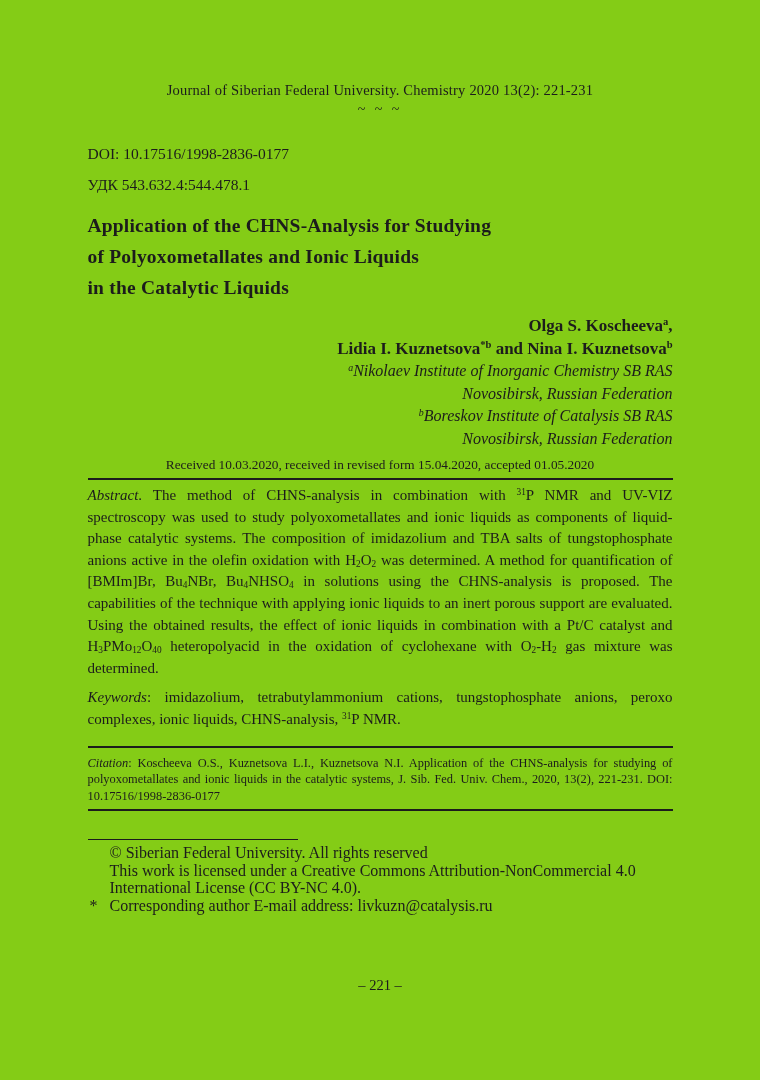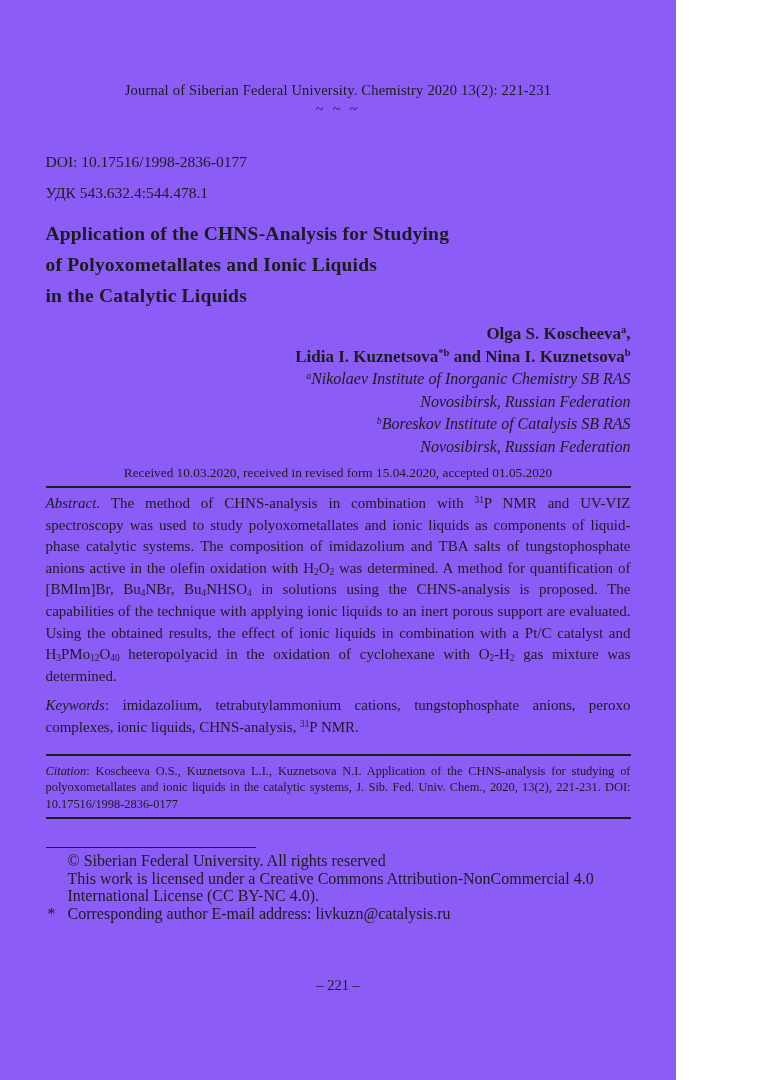--- a/index.html
+++ b/index.html
@@ -1,20 +1,20 @@
 <!DOCTYPE html>
 <html><head>
 <meta charset="utf-8">
 <style>
   html, body { margin: 0; padding: 0; background: #ffffff; }
   .page {
     position: relative;
-    width: 676px;
+    width: 760px;
     height: 1080px;
-    background: #8b5cf6;
+    background: #84cc16;
     font-family: "Liberation Serif", "DejaVu Serif", serif;
     color: #1c1c1c;
     overflow: hidden;
   }
   .column {
     position: relative;
     margin: 0 auto;
     width: 585px;
     padding-top: 82px;
   }
@@ -23,21 +23,21 @@
     line-height: 0;
     vertical-align: baseline;
     position: relative;
   }
   sup { top: -0.55em; }
   sub { bottom: -0.22em; }
 
   .journal-line { text-align: center; font-size: 14.5px; line-height: 17px; letter-spacing: 0.2px; }
   .ornament { text-align: center; font-size: 14px; line-height: 15px; margin-top: 3px; letter-spacing: 3px; }
 
-  .doi-line { margin-top: 36px; font-size: 15.5px; line-height: 18px; }
+  .doi-line { margin-top: 28px; font-size: 15.5px; line-height: 18px; }
   .udc-line { margin-top: 13px; font-size: 15.5px; line-height: 18px; }
 
   .title-block { margin-top: 16px; font-weight: bold; font-size: 19.5px; line-height: 31px; letter-spacing: 0.2px; }
 
   .authors-block { margin-top: 12px; text-align: right; font-weight: bold; font-size: 17px; line-height: 22.5px; }
   .affiliations-block { text-align: right; font-style: italic; font-size: 16px; line-height: 22.5px; }
 
   .received-line { margin-top: 6px; text-align: center; font-size: 13.3px; line-height: 18px; }
 
   .rule { border: 0; margin: 0; background: #1c1c1c; }

